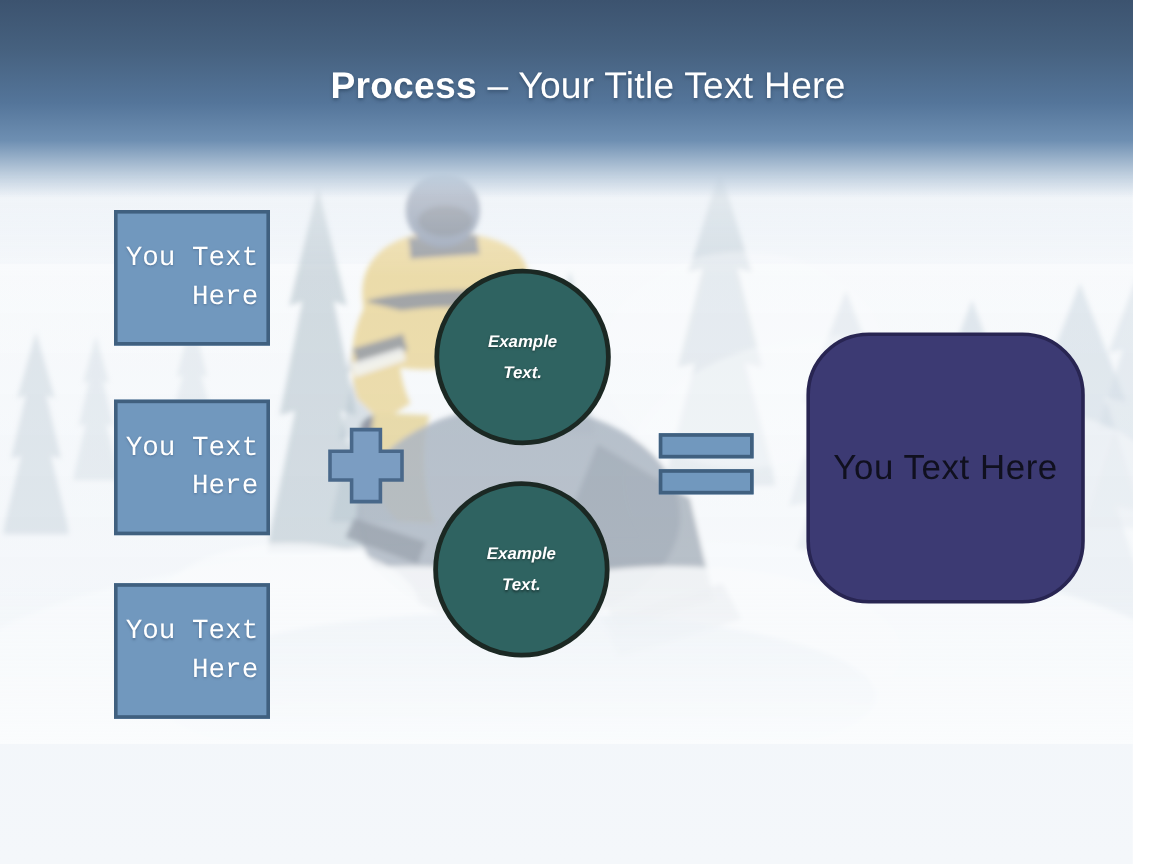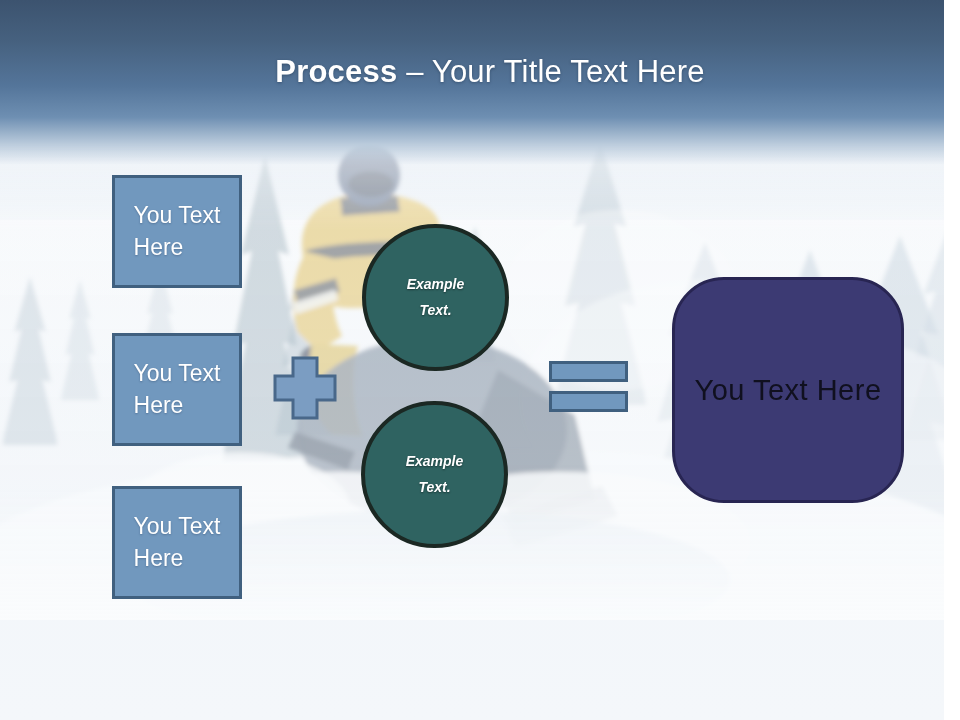--- a/index.html
+++ b/index.html
@@ -22,26 +22,26 @@
          color:var(--title-color,#ffffff);font-size:31px;letter-spacing:.2px;
          text-shadow:0 1px 3px rgba(10,25,45,.35);}
   .title .bold{font-weight:700;}
   .title .rest{font-weight:400;}
 
   
   .photo{position:absolute;top:100px;left:0;width:960px;height:520px;z-index:1;}
 
   
   .shape{position:absolute;z-index:2;box-sizing:border-box;}
-  .text-box{width:130px;height:113px;left:112px;
+  .text-box{width:130px;height:113px;left:95px;
     background:var(--steel-fill,#7198be);
     border:3px solid var(--steel-border,#40607f);
-    display:flex;align-items:center;justify-content:center;text-align:left;
+    display:flex;align-items:center;justify-content:center;text-align:right;
     color:var(--box-text,#ffffff);font-size:23px;line-height:1.38;
-    white-space:pre-line;text-shadow:0 1px 2px rgba(35,55,85,.35);}
+    white-space:pre-line;text-shadow:0 1px 2px rgba(35,55,85,.35);font-family:Liberation Mono, monospace;}
   .box1{top:175px;} .box2{top:333px;} .box3{top:486px;}
 
   .plus{left:272px;top:355px;width:66px;height:66px;}
 
   .equals-bar{width:79px;height:21px;left:549px;
     background:var(--steel-fill,#7198be);
     border:3px solid var(--steel-border,#40607f);}
   .eq1{top:361px;} .eq2{top:391px;}
 
   .circle{width:147px;height:147px;border-radius:50%;

